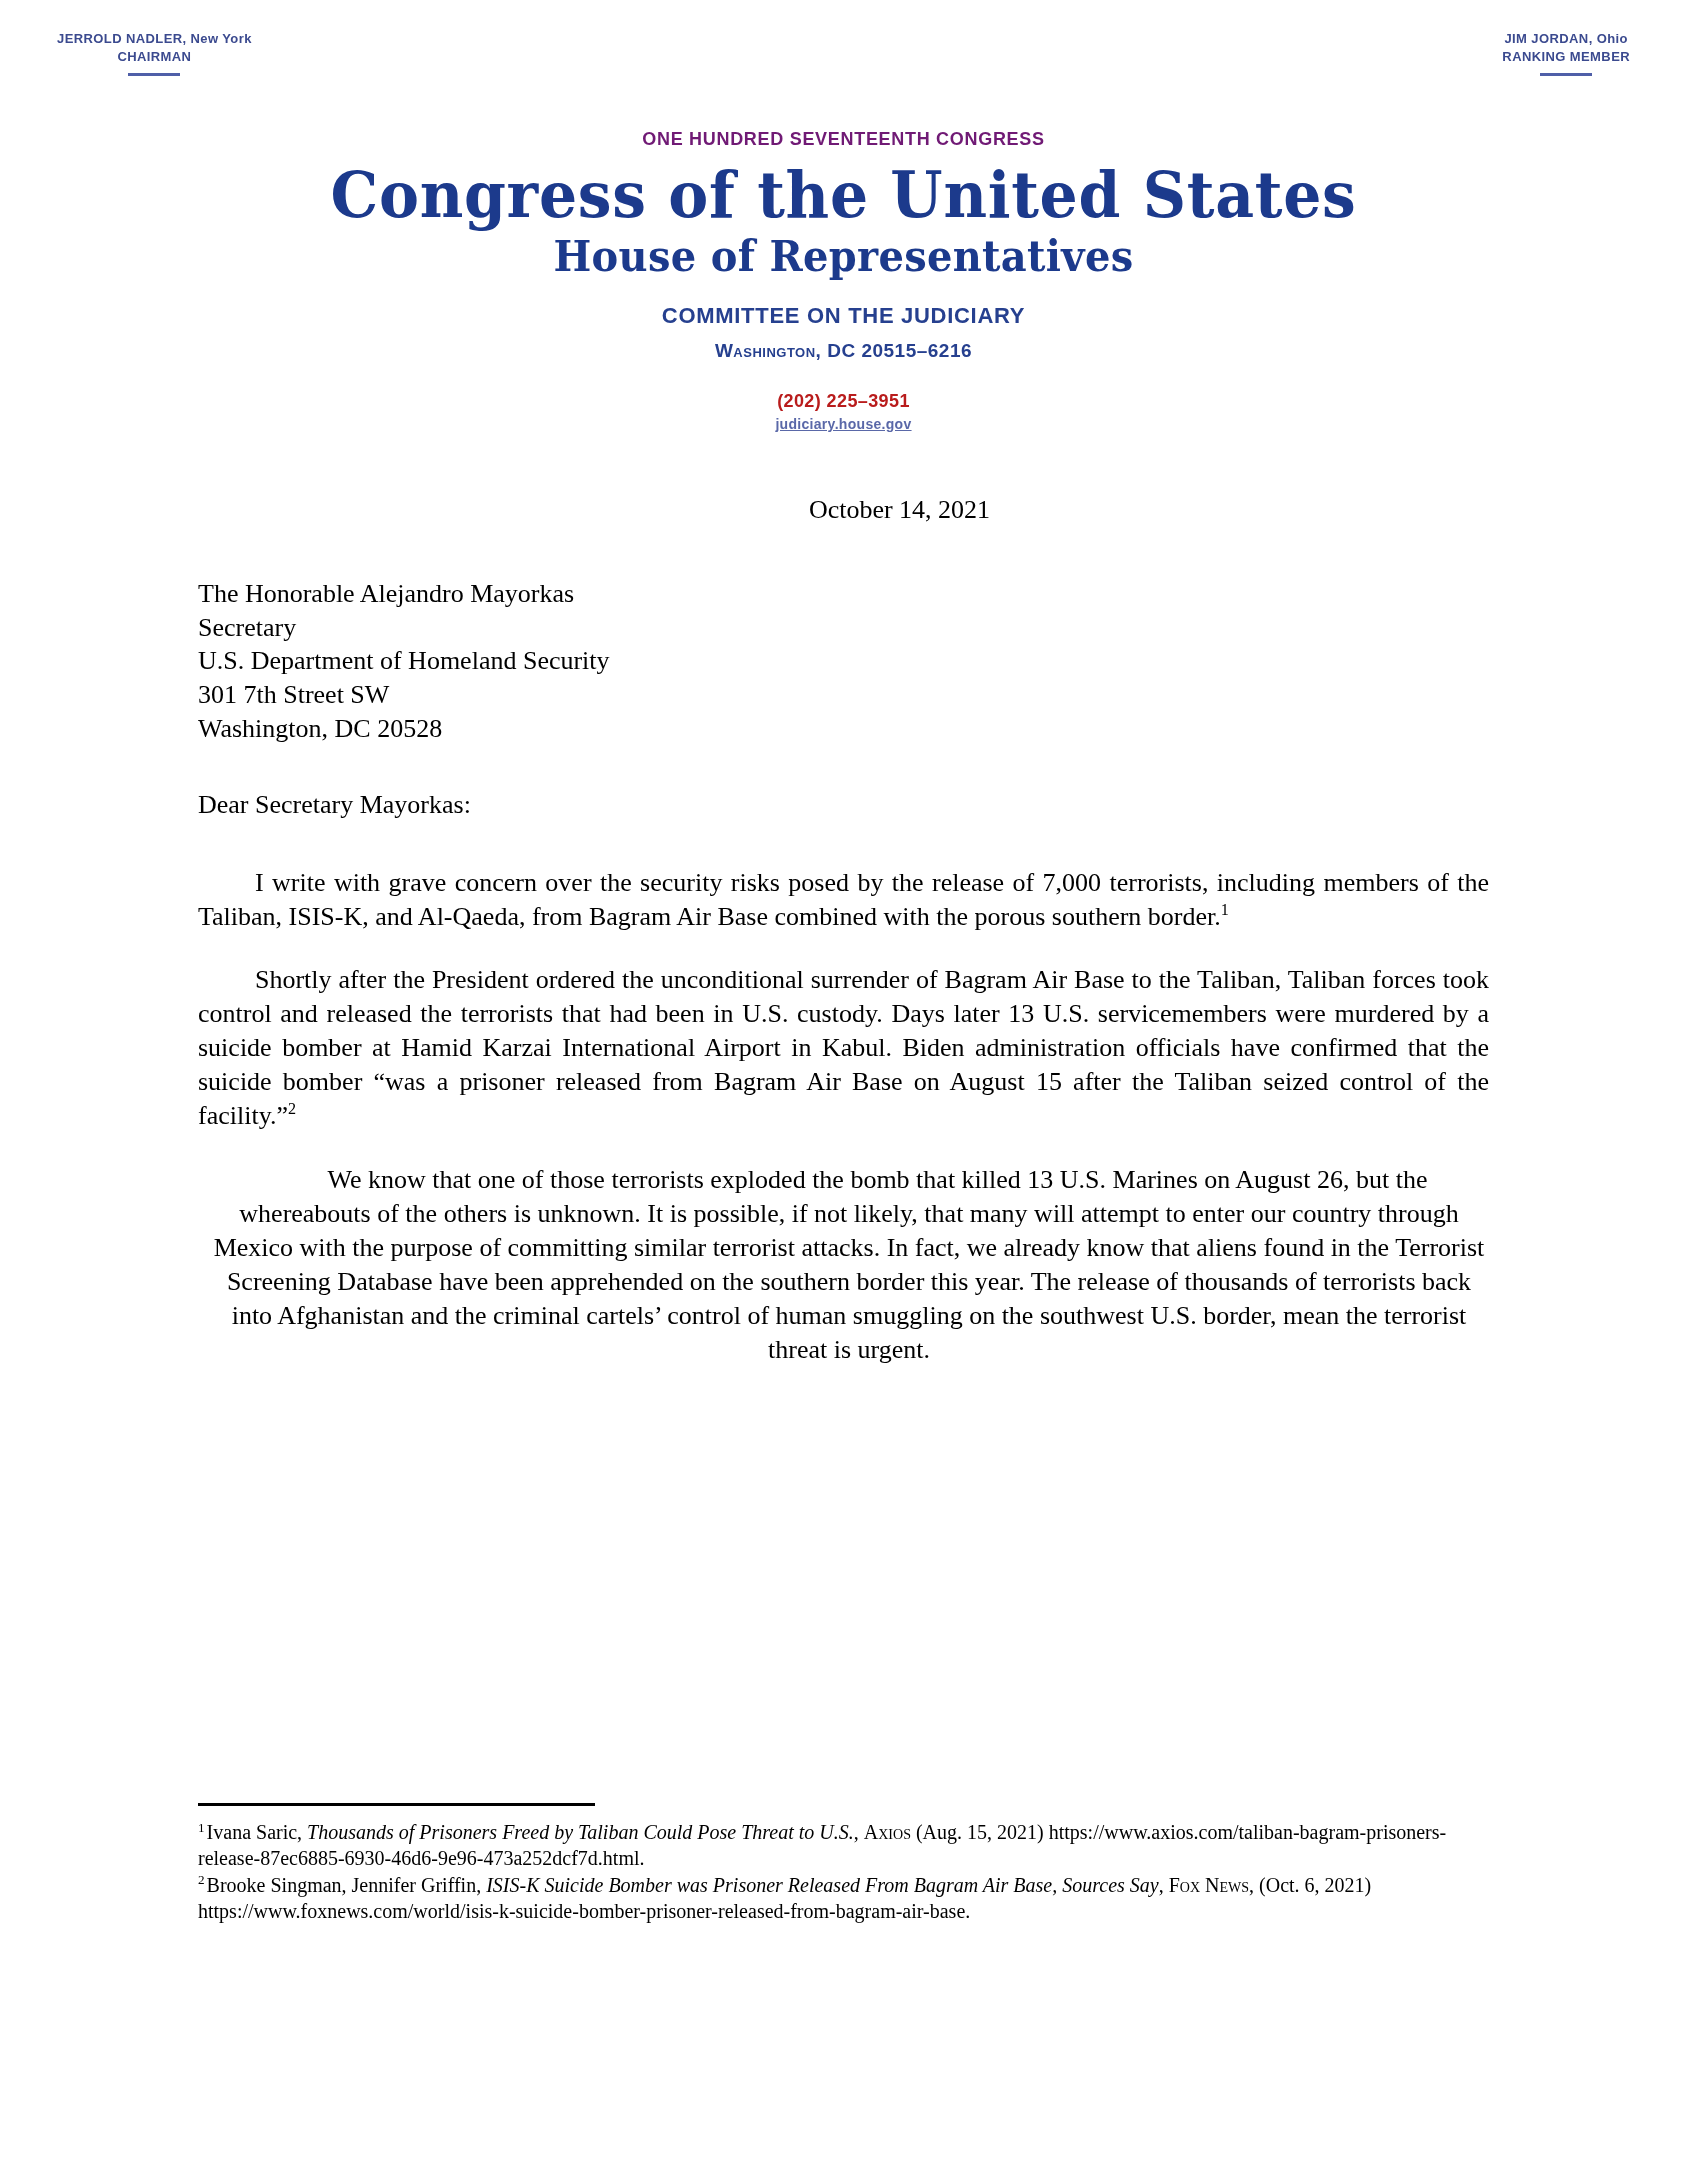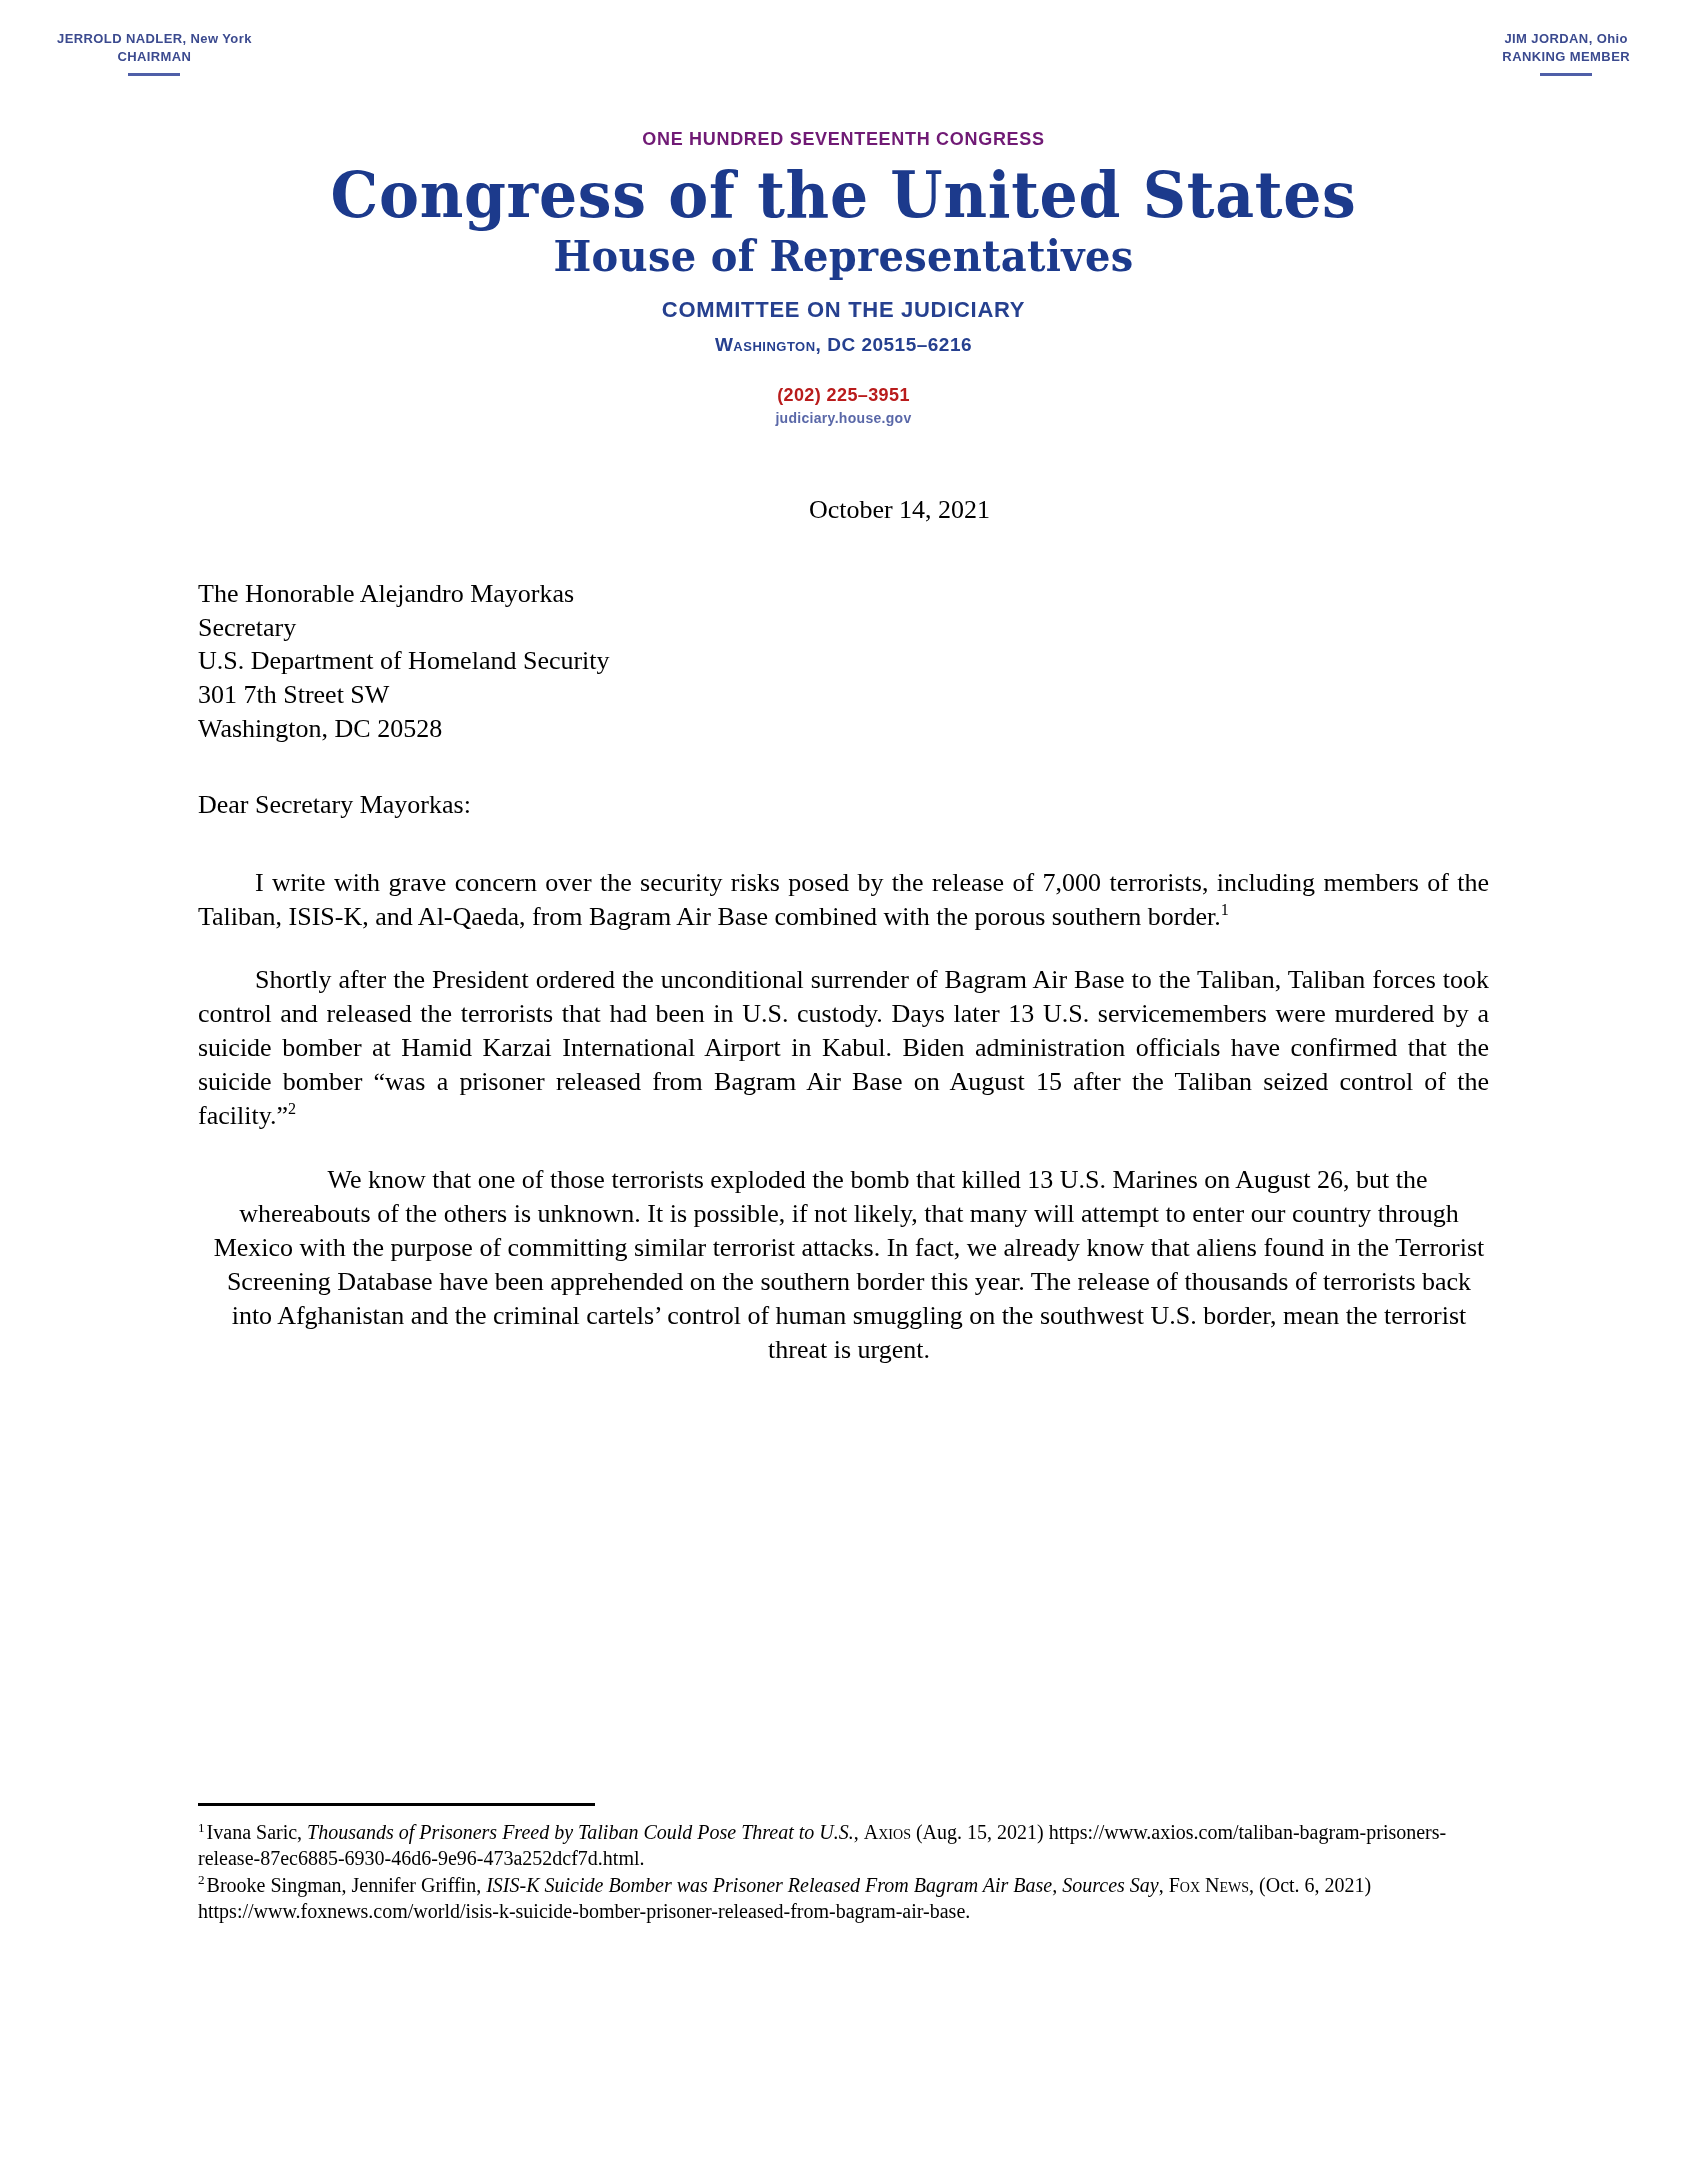--- a/index.html
+++ b/index.html
@@ -81,21 +81,21 @@
     transform: scaleY(1.06);
   }
 
   .committee-line {
     text-align: center;
     font-family: "Liberation Sans", "DejaVu Sans", sans-serif;
     font-weight: bold;
     font-size: 22px;
     letter-spacing: 0.7px;
     color: #26408f;
-    margin-top: 20px;
+    margin-top: 26px;
   }
 
   .addr-line {
     text-align: center;
     font-family: "Liberation Sans", "DejaVu Sans", sans-serif;
     font-weight: bold;
     font-size: 19px;
     letter-spacing: 0.5px;
     color: #26408f;
     font-variant: small-caps;
@@ -113,20 +113,21 @@
   }
 
   .web-line {
     text-align: center;
     font-family: "Liberation Sans", "DejaVu Sans", sans-serif;
     font-weight: bold;
     font-size: 14px;
     letter-spacing: 0.3px;
     color: #5a68a8;
     margin-top: 3.3px;
+    text-decoration: underline;
   }
 
   
   .letter {
     position: absolute;
     left: 198px;
     right: 198px;
     top: 493px;
     color: #000000;
     font-size: 26px;

